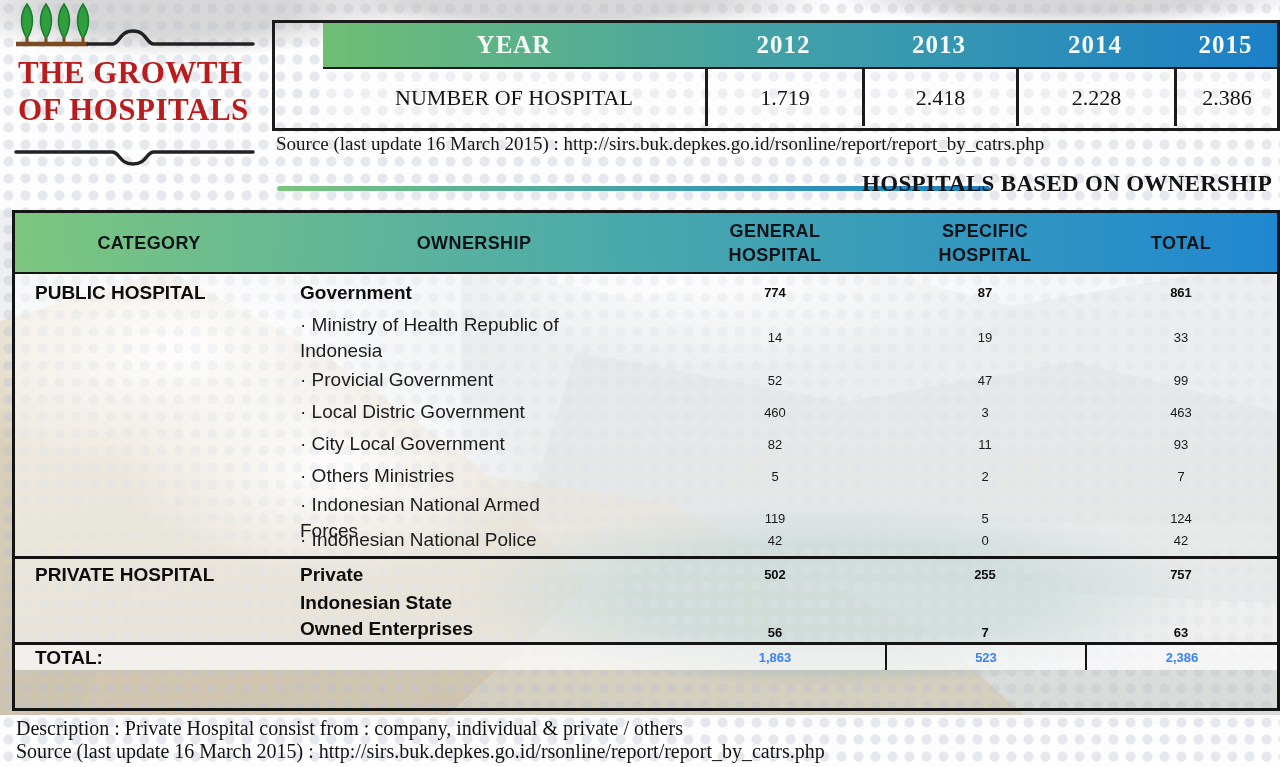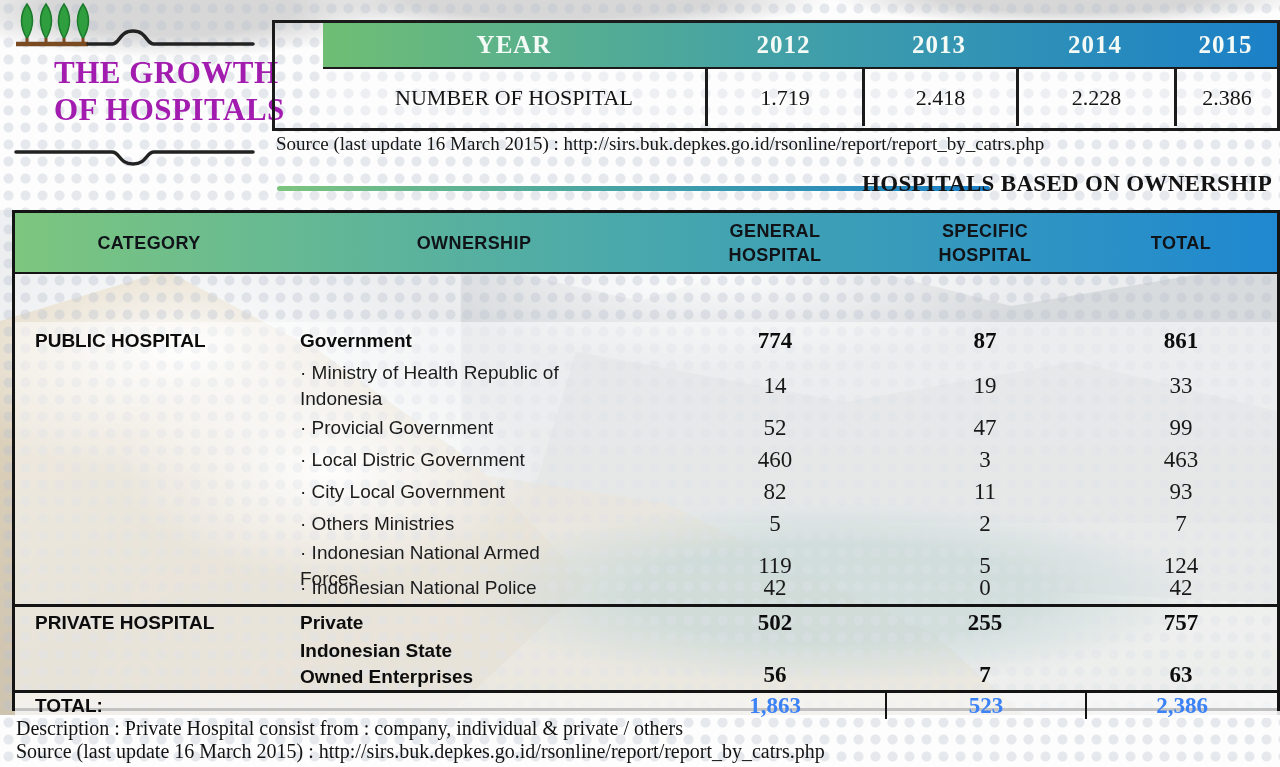--- a/index.html
+++ b/index.html
@@ -38,21 +38,21 @@
 
   
   .dots { position:absolute; inset:0; z-index:1; pointer-events:none;
     background-image:radial-gradient(circle, rgba(186,194,208,.36) 0 4.5px, rgba(186,194,208,0) 5.5px);
     background-size:17px 17px; }
 
   .layer { position:absolute; z-index:2; }
 
   
   .logo-title { left:18px; top:54px; width:250px; font-family:"Liberation Serif", serif;
-    font-weight:bold; font-size:31px; line-height:37px; letter-spacing:.5px; color:#a21caf;margin-left:36px; }
+    font-weight:bold; font-size:31px; line-height:37px; letter-spacing:.5px; color:#b91c1c; }
 
   
   .gtable { left:272px; top:20px; width:1008px; height:111px; border:3px solid #1b1b1b; background:transparent;padding-left:48px; }
   .gt-header { display:grid; grid-template-columns:382px 157px 154px 158px 1fr; height:46px;
     background:linear-gradient(90deg,#6fbe74 0%,#44a2a6 46%,#1b80c8 100%);
     border-bottom:2px solid #1b1b1b; }
   .gt-hcell { display:flex; align-items:center; justify-content:center;
     font-family:"Liberation Serif", serif; font-weight:bold; font-size:25px; letter-spacing:1px; color:#f4faf6; }
   .gt-row { display:grid; grid-template-columns:382px 157px 154px 158px 1fr; height:57px; background:rgba(255,255,255,.3); }
   .gt-cell { display:flex; align-items:center; justify-content:center;
@@ -72,23 +72,23 @@
     background:linear-gradient(90deg,#7dc67f 0%,#4aa9ab 48%,#1f88d0 100%);
     border-bottom:2px solid #141414; }
   .oh-cell { display:flex; align-items:center; justify-content:center; text-align:center;
     font-weight:bold; font-size:18px; letter-spacing:.4px; color:#101317; line-height:24px; }
   .oh-cell .wrap2 { width:min-content; }
   .o-row { display:grid; grid-template-columns:268px 382px 220px 200px 1fr; background:rgba(255,255,255,.52); }
   .o-row.section { border-top:3px solid #141414; }
   .oc-cat { padding-left:20px; display:flex; align-items:center; font-weight:bold; font-size:19px; color:#0d0d0d; }
   .oc-own { padding-left:17px; padding-right:70px; display:flex; align-items:center;
     font-size:19px; color:#1c1c1c; line-height:26px; }
-  .oc-num { display:flex; align-items:center; justify-content:center; font-size:23px; color:#191919;font-family:Liberation Serif, serif; }
+  .oc-num { display:flex; align-items:center; justify-content:center; font-size:13px; color:#191919; }
   .o-row.boldrow .oc-own, .o-row.boldrow .oc-num { font-weight:bold; color:#0d0d0d; }
-  .rh-gov { height:37px;margin-top:48px; } .rh-2l { height:53px; } .rh-sub { height:32px; }
+  .rh-gov { height:37px; } .rh-2l { height:53px; } .rh-sub { height:32px; }
   .rh-pnp { height:33px; } .rh-priv { height:34px; } .rh-soe { height:52px; }
   .o-row.soe { align-items:end; }
   .o-row.soe .oc-own { max-width:270px; padding-bottom:1px; }
   .o-row.soe .oc-num { align-items:end; padding-bottom:3px; }
   .o-total { display:grid; grid-template-columns:268px 382px 220px 200px 1fr; height:28px;
     border-top:3px solid #141414; background:rgba(255,255,255,.74); }
   .o-total .oc-cat { font-size:19px; }
   .o-total .oc-num { font-weight:bold; color:#3b82f6; }
   .o-total .div-l { border-left:2px solid #141414; }
 

